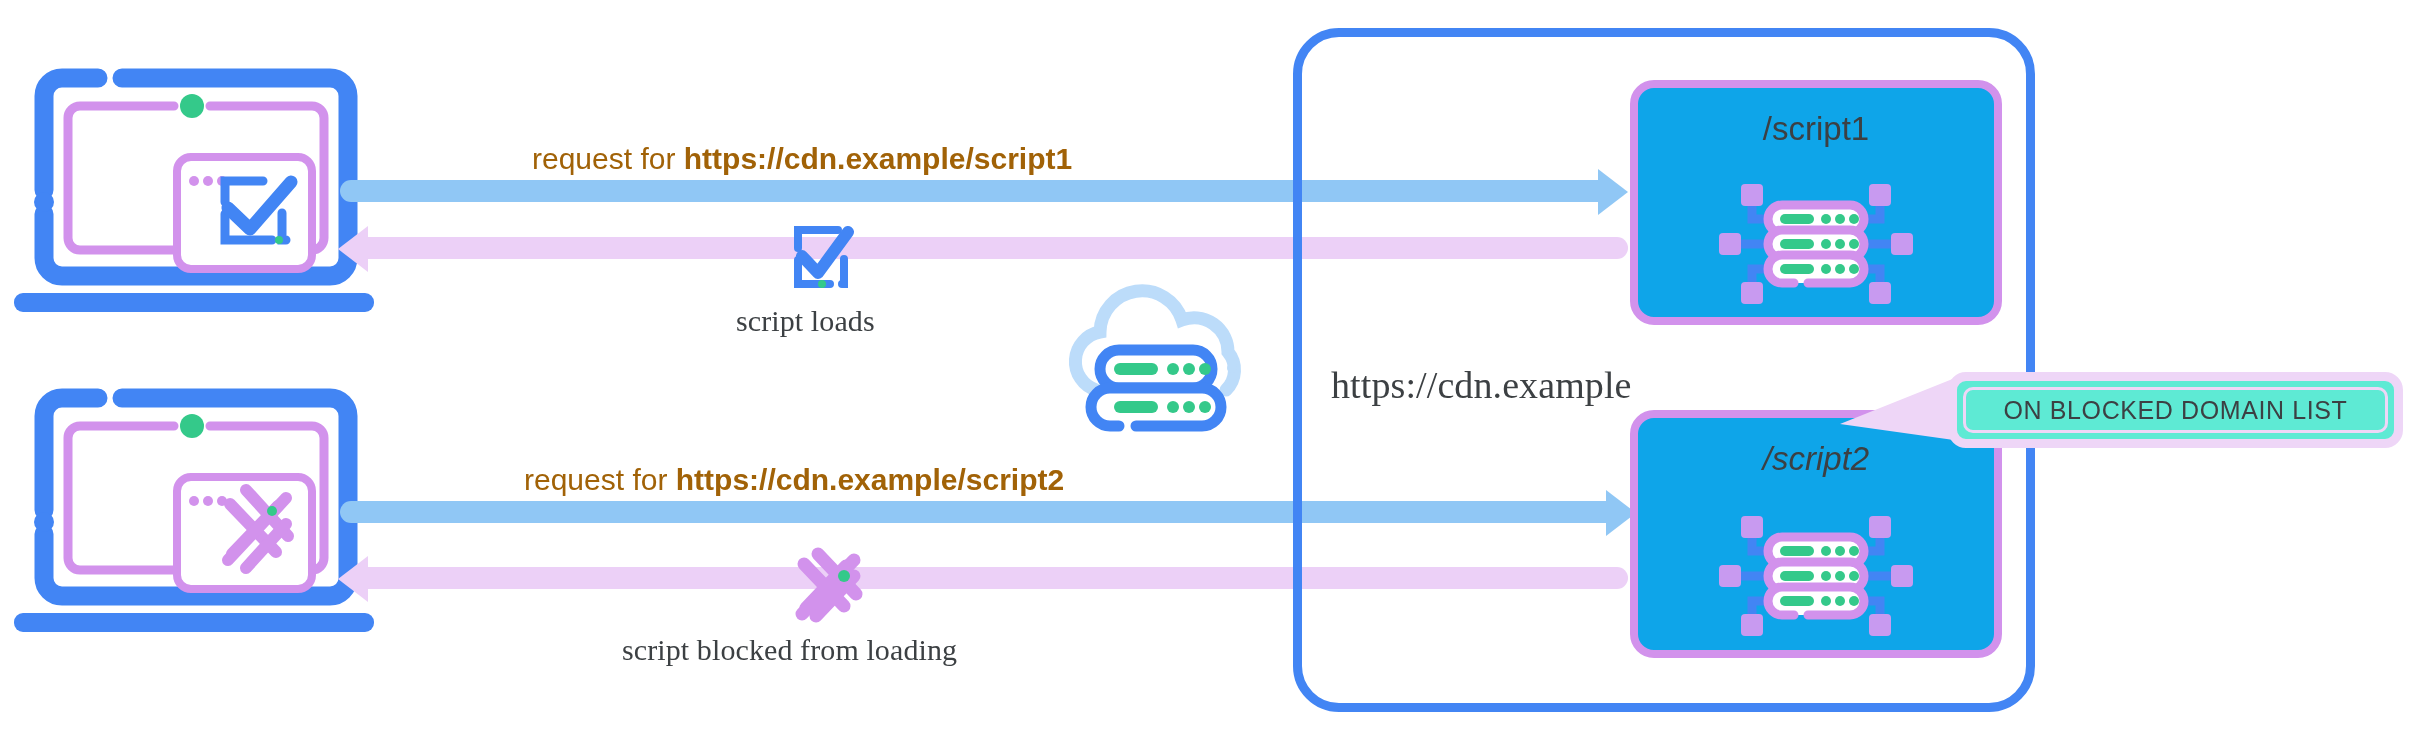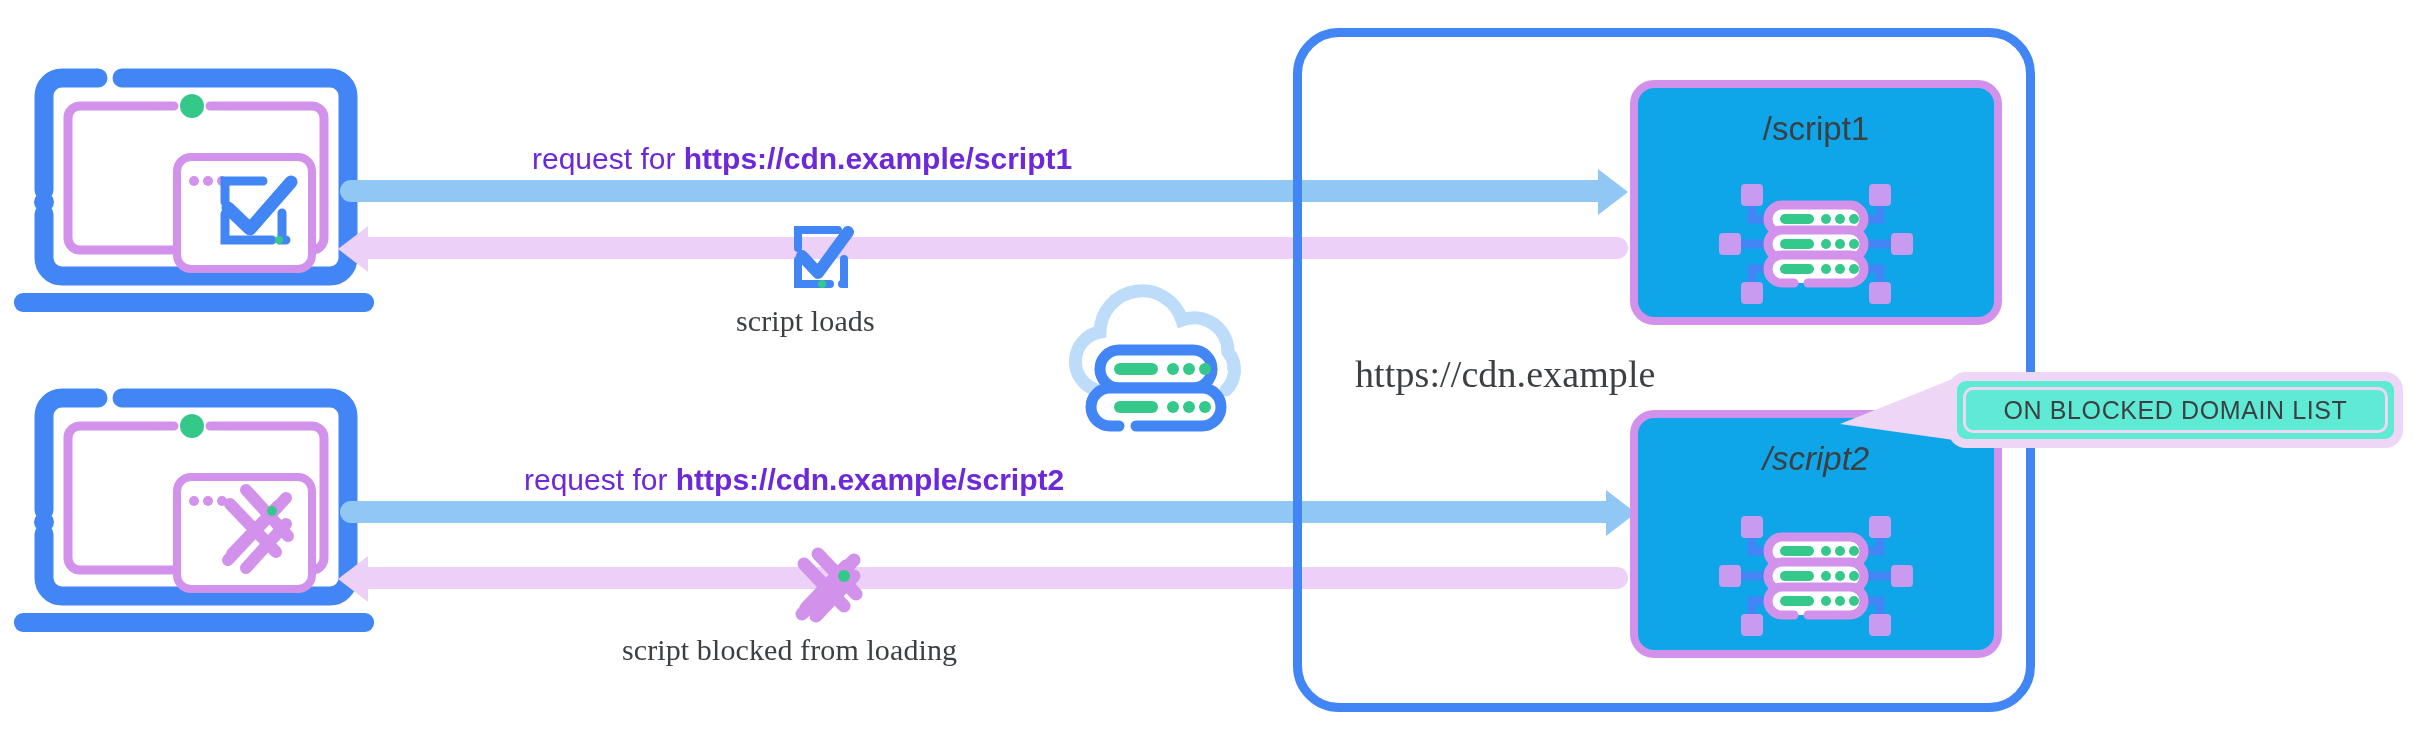--- a/index.html
+++ b/index.html
@@ -27,21 +27,21 @@
     line-height: 1.2;
     white-space: nowrap;
     letter-spacing: .1px;
     font-family: Liberation Serif, serif;
   }
   .lbl.big { font-size: 38px; }
   .req-line {
     position: absolute;
     white-space: nowrap;
     font-size: 30px;
-    color: #6d28d9;
+    color: #a16207;
   }
   .req-line .pre { font-weight: normal; }
   .req-line .url { font-weight: bold; }
 
   
   .cdn-box {
     position: absolute;
     left: 1293px;
     top: 28px;
     width: 742px;
@@ -240,21 +240,21 @@
 
       <path d="M59 146 H50 A19 19 0 0 1 50 108 H142 A19 19 0 0 1 142 146 H76" fill="#ffffff" stroke="#4285f4" stroke-width="11" stroke-linecap="round"></path>
       <rect x="54" y="121" width="44" height="12" rx="6" fill="#34c98a"></rect>
       <circle cx="113" cy="127" r="6" fill="#34c98a"></circle>
       <circle cx="129" cy="127" r="6" fill="#34c98a"></circle>
       <circle cx="145" cy="127" r="6" fill="#34c98a"></circle>
     </svg>
   </div>
 
   <div class="cdn-box"></div>
-  <div class="lbl big" style="left:1331px; top:352px;margin-left:24px;">https://cdn.example</div>
+  <div class="lbl big" style="left:1331px; top:363px;">https://cdn.example</div>
 
   <div class="script-box" style="left:1630px; top:80px; width:372px; height:245px;">
     <div class="script-title">/script1</div>
     <div class="abs" style="left:50%; top:95px; transform:translateX(-50%);">
       <svg width="200" height="122" viewBox="0 0 200 122">
 
         <path d="M36 12 V36 H70" fill="none" stroke="#4285f4" stroke-width="9"></path>
         <path d="M164 12 V36 H130" fill="none" stroke="#4285f4" stroke-width="9"></path>
         <path d="M16 61 H70" fill="none" stroke="#4285f4" stroke-width="9"></path>
         <path d="M184 61 H130" fill="none" stroke="#4285f4" stroke-width="9"></path>

